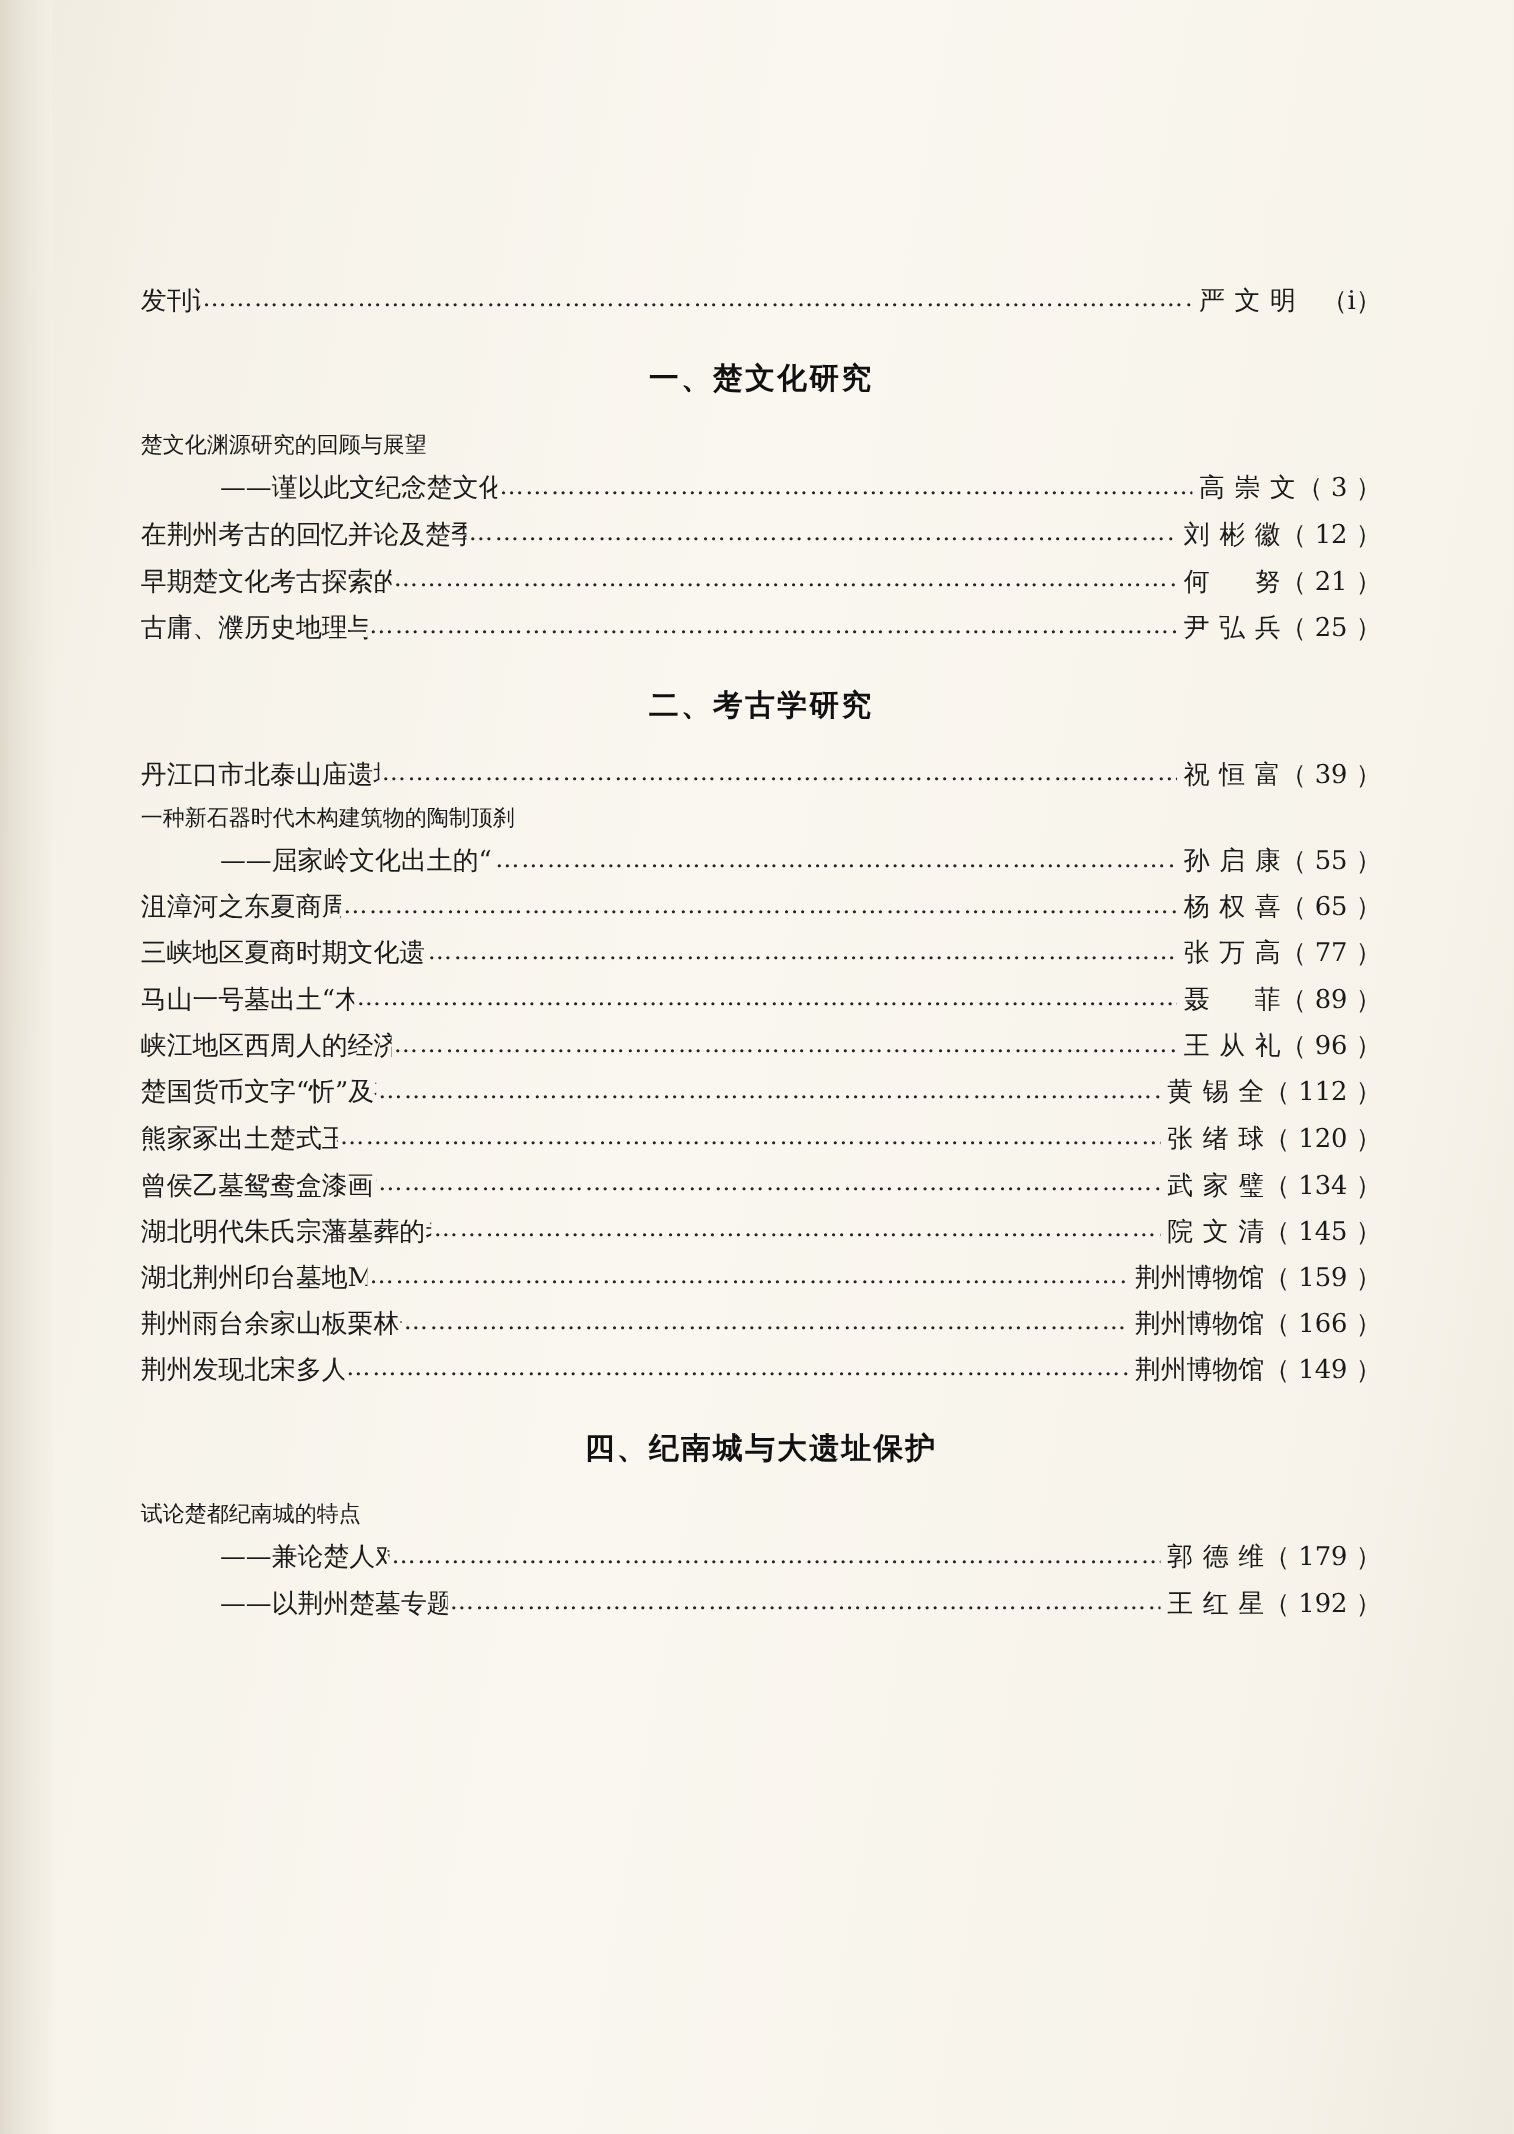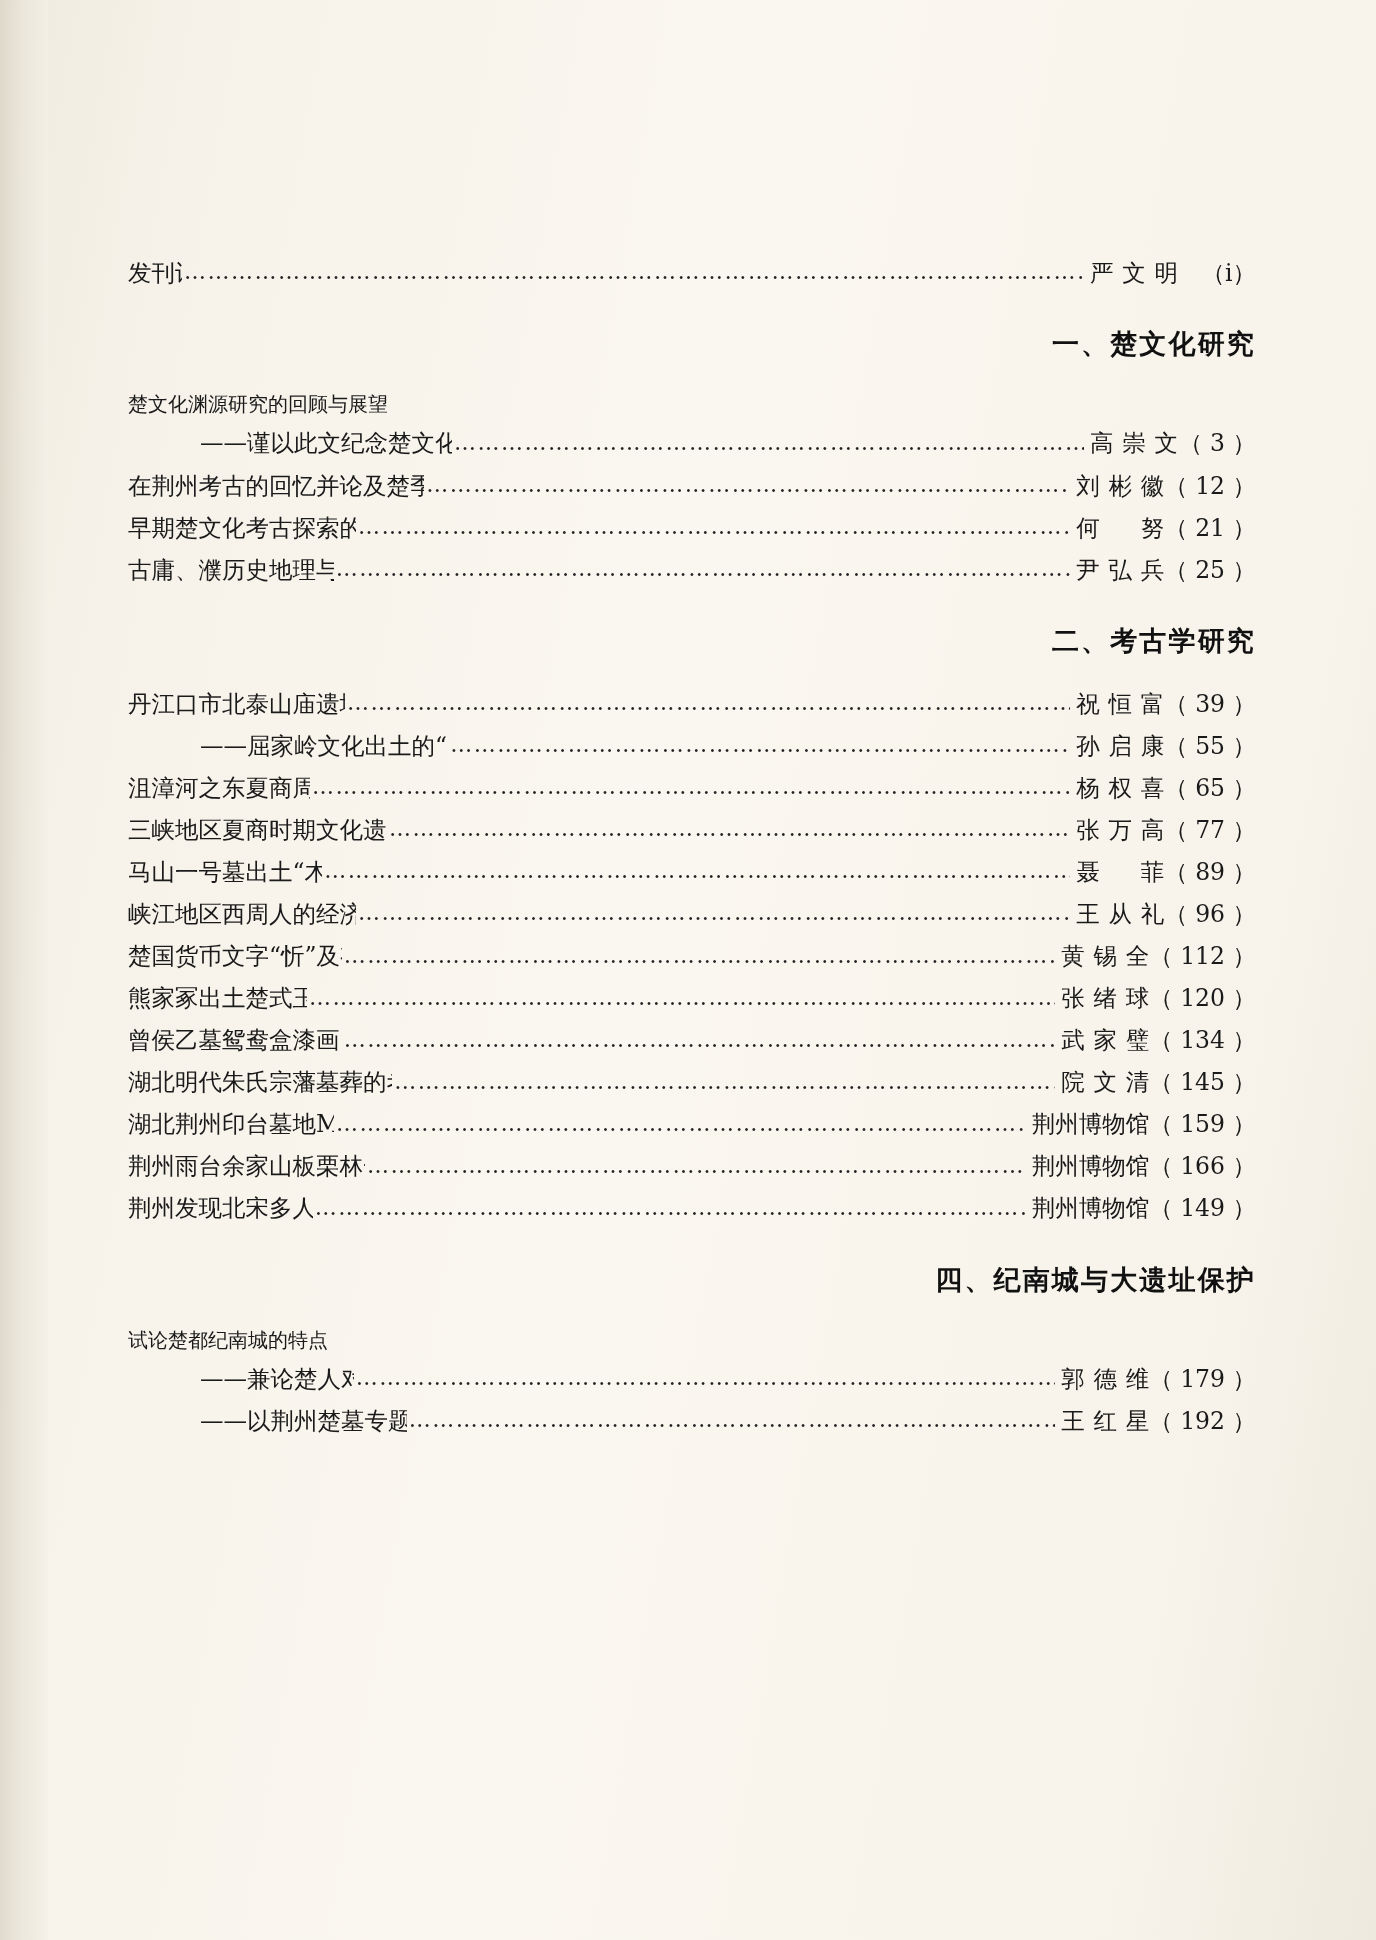--- a/index.html
+++ b/index.html
@@ -38,21 +38,21 @@
     text-align: center;
     font-size: 46px;
     font-weight: 700;
     letter-spacing: 0.55em;
     text-indent: 0.55em;
     margin: 0 0 78px 0;
     color: #111;
     font-family: "DejaVu Serif", "Liberation Serif", serif;
   }
   .section-heading {
-    text-align: right;
+    text-align: center;
     font-size: 27px;
     font-weight: 700;
     letter-spacing: 0.08em;
     margin: 34px 0 26px 0;
     color: #111;
   }
   .entry {
     display: flex;
     align-items: flex-end;
     font-size: 23.5px;
@@ -132,20 +132,21 @@
           <span class="label">古庸、濮历史地理与早期楚文化</span>
           <span class="leader">……………………………………………………………………………………………………………………………………</span>
           <span class="right"><span class="author">尹弘兵</span><span class="page-no">（ 25 ）</span></span>
         </div>
         <div class="section-heading">二、考古学研究</div>
         <div class="entry">
           <span class="label">丹江口市北泰山庙遗址旧石器研究</span>
           <span class="leader">……………………………………………………………………………………………………………………………………</span>
           <span class="right"><span class="author">祝恒富</span><span class="page-no">（ 39 ）</span></span>
         </div>
+        <div class="plain-line">一种新石器时代木构建筑物的陶制顶刹</div>
         <div class="entry sub-line">
           <span class="label">——屈家岭文化出土的“陶筒形器”之用途蠡测</span>
           <span class="leader">……………………………………………………………………………………………………………………………………</span>
           <span class="right"><span class="author">孙启康</span><span class="page-no">（ 55 ）</span></span>
         </div>
         <div class="entry">
           <span class="label">沮漳河之东夏商周文化探讨</span>
           <span class="leader">……………………………………………………………………………………………………………………………………</span>
           <span class="right"><span class="author">杨权喜</span><span class="page-no">（ 65 ）</span></span>
         </div>

